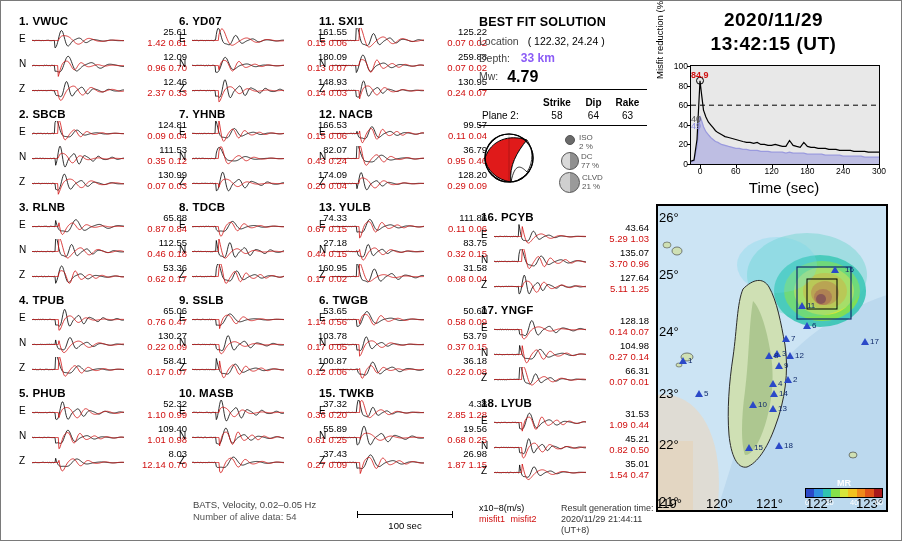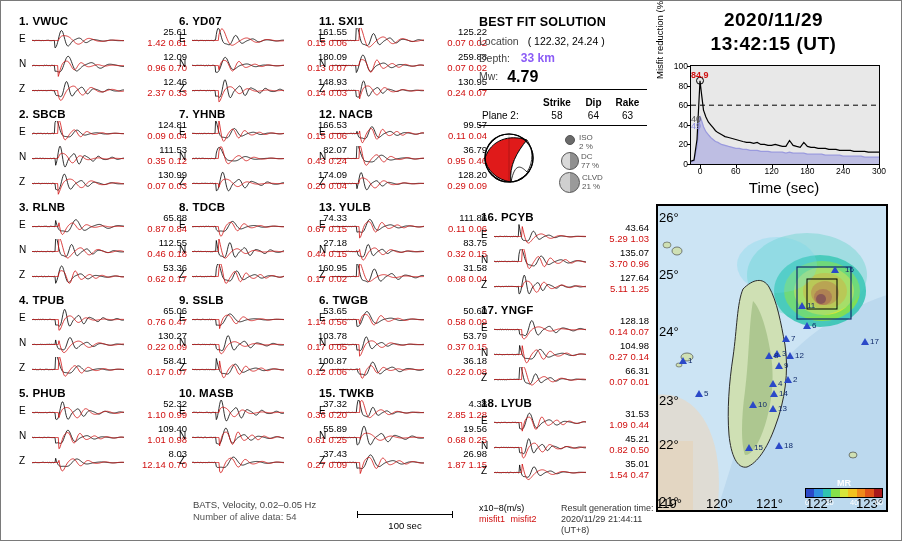--- a/index.html
+++ b/index.html
@@ -890,21 +890,21 @@
         <rect x="0.5" y="0.5" width="229" height="305" fill="none" stroke="#000" stroke-width="1"></rect>
       </svg>
     <div id="map-overlay">
         <div class="mtick" style="left:-0.9999999999998757px;top:291px">119°</div>
         <div class="mtick" style="left:49.000000000000036px;top:291px">120°</div>
         <div class="mtick" style="left:98.99999999999994px;top:291px">121°</div>
         <div class="mtick" style="left:148.99999999999983px;top:291px">122°</div>
         <div class="mtick" style="left:198.99999999999974px;top:291px">123°</div>
         <div class="mtick" style="left:2px;top:288.6666666666667px">21°</div>
         <div class="mtick" style="left:2px;top:232px">22°</div>
-        <div class="mtick" style="left:2px;top:188px">23°</div>
+        <div class="mtick" style="left:2px;top:181px">23°</div>
         <div class="mtick" style="left:2px;top:118.66666666666663px">24°</div>
         <div class="mtick" style="left:2px;top:61.99999999999997px">25°</div>
         <div class="mtick" style="left:2px;top:5.3333333333332575px">26°</div>
         <span class="mtri" style="left:22px;top:152px"></span>
         <span class="mlabel" style="left:31px;top:151px">1</span>
         <span class="mtri" style="left:127px;top:171px"></span>
         <span class="mlabel" style="left:136px;top:170px">2</span>
         <span class="mtri" style="left:116px;top:145px"></span>
         <span class="mlabel" style="left:125px;top:144px">3</span>
         <span class="mtri" style="left:112px;top:175px"></span>

